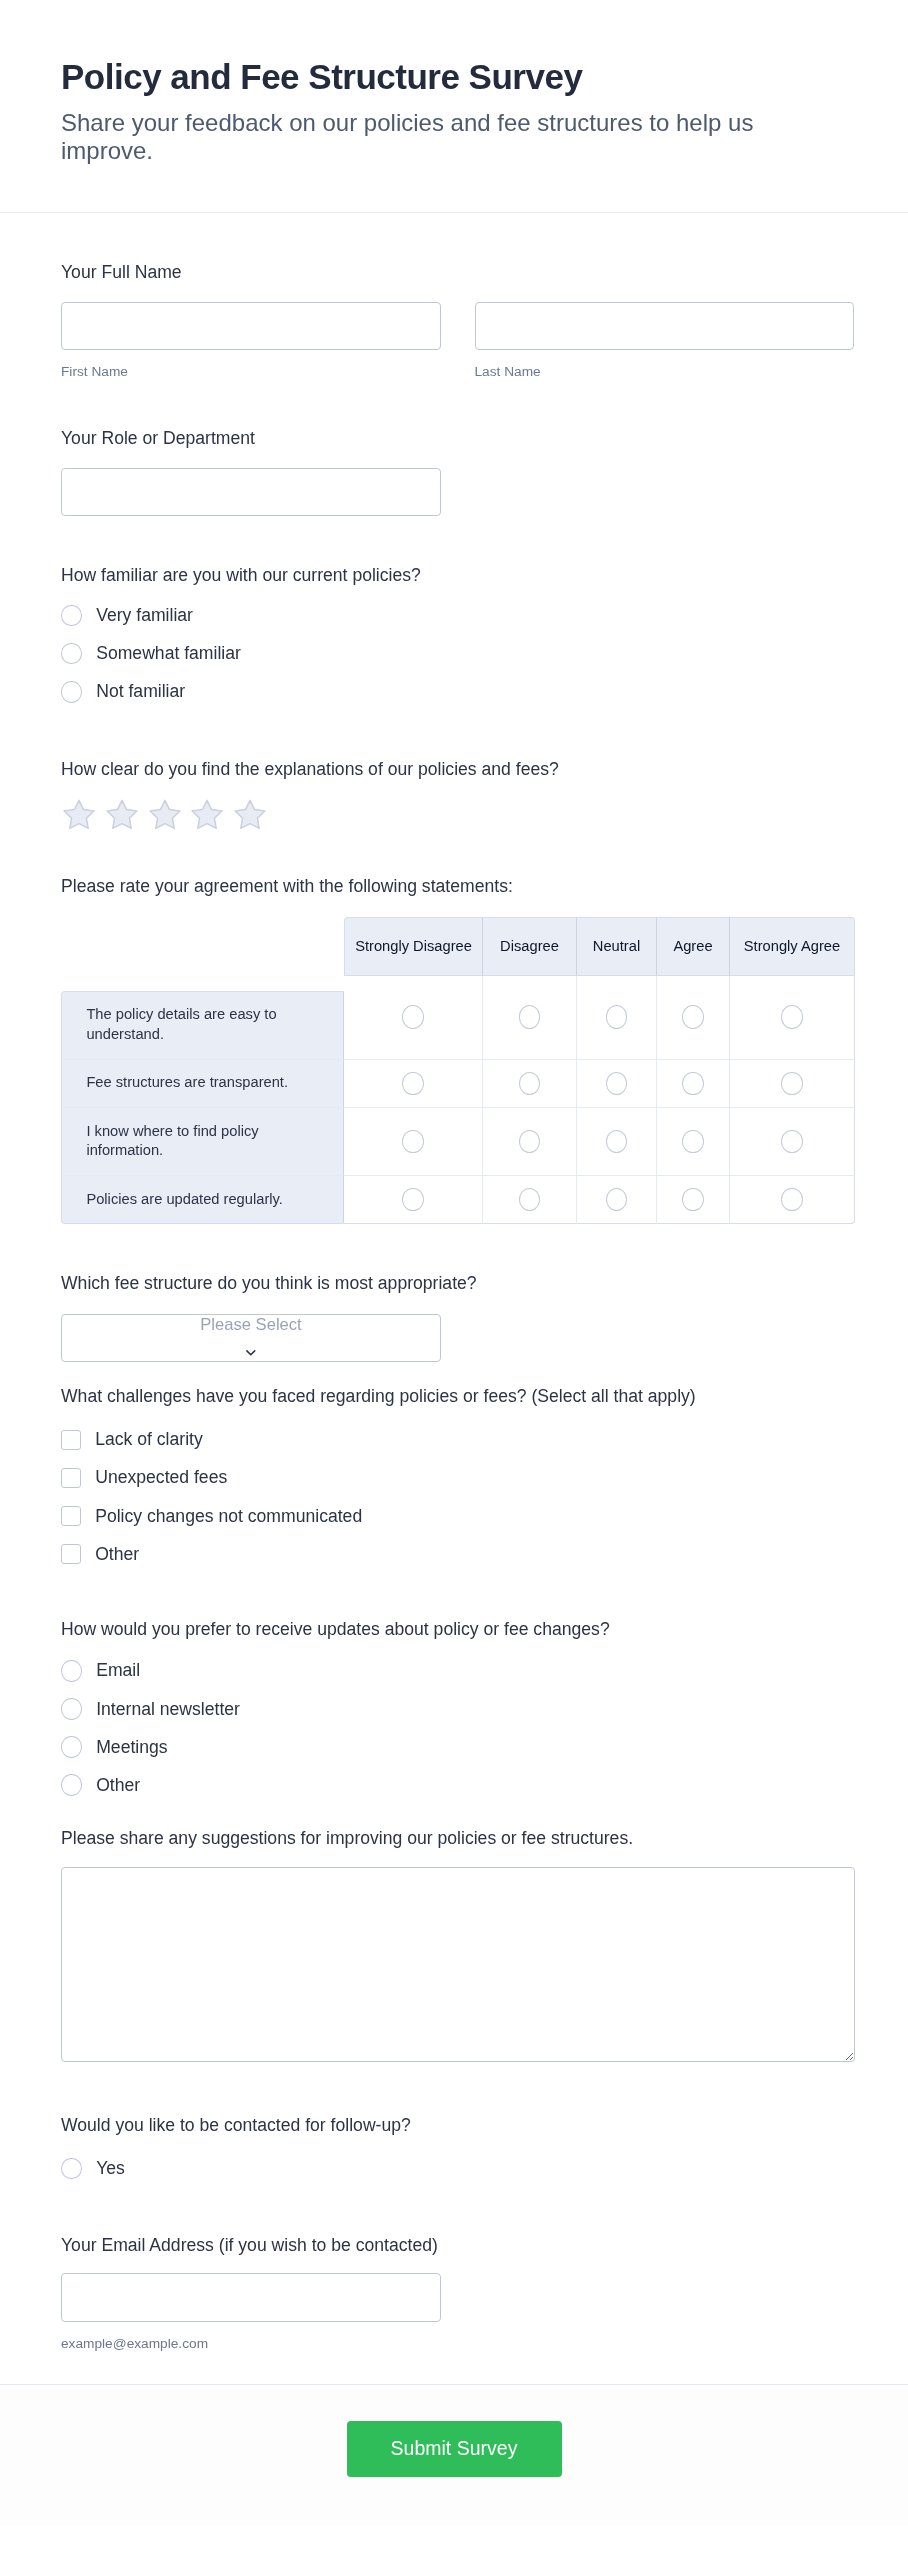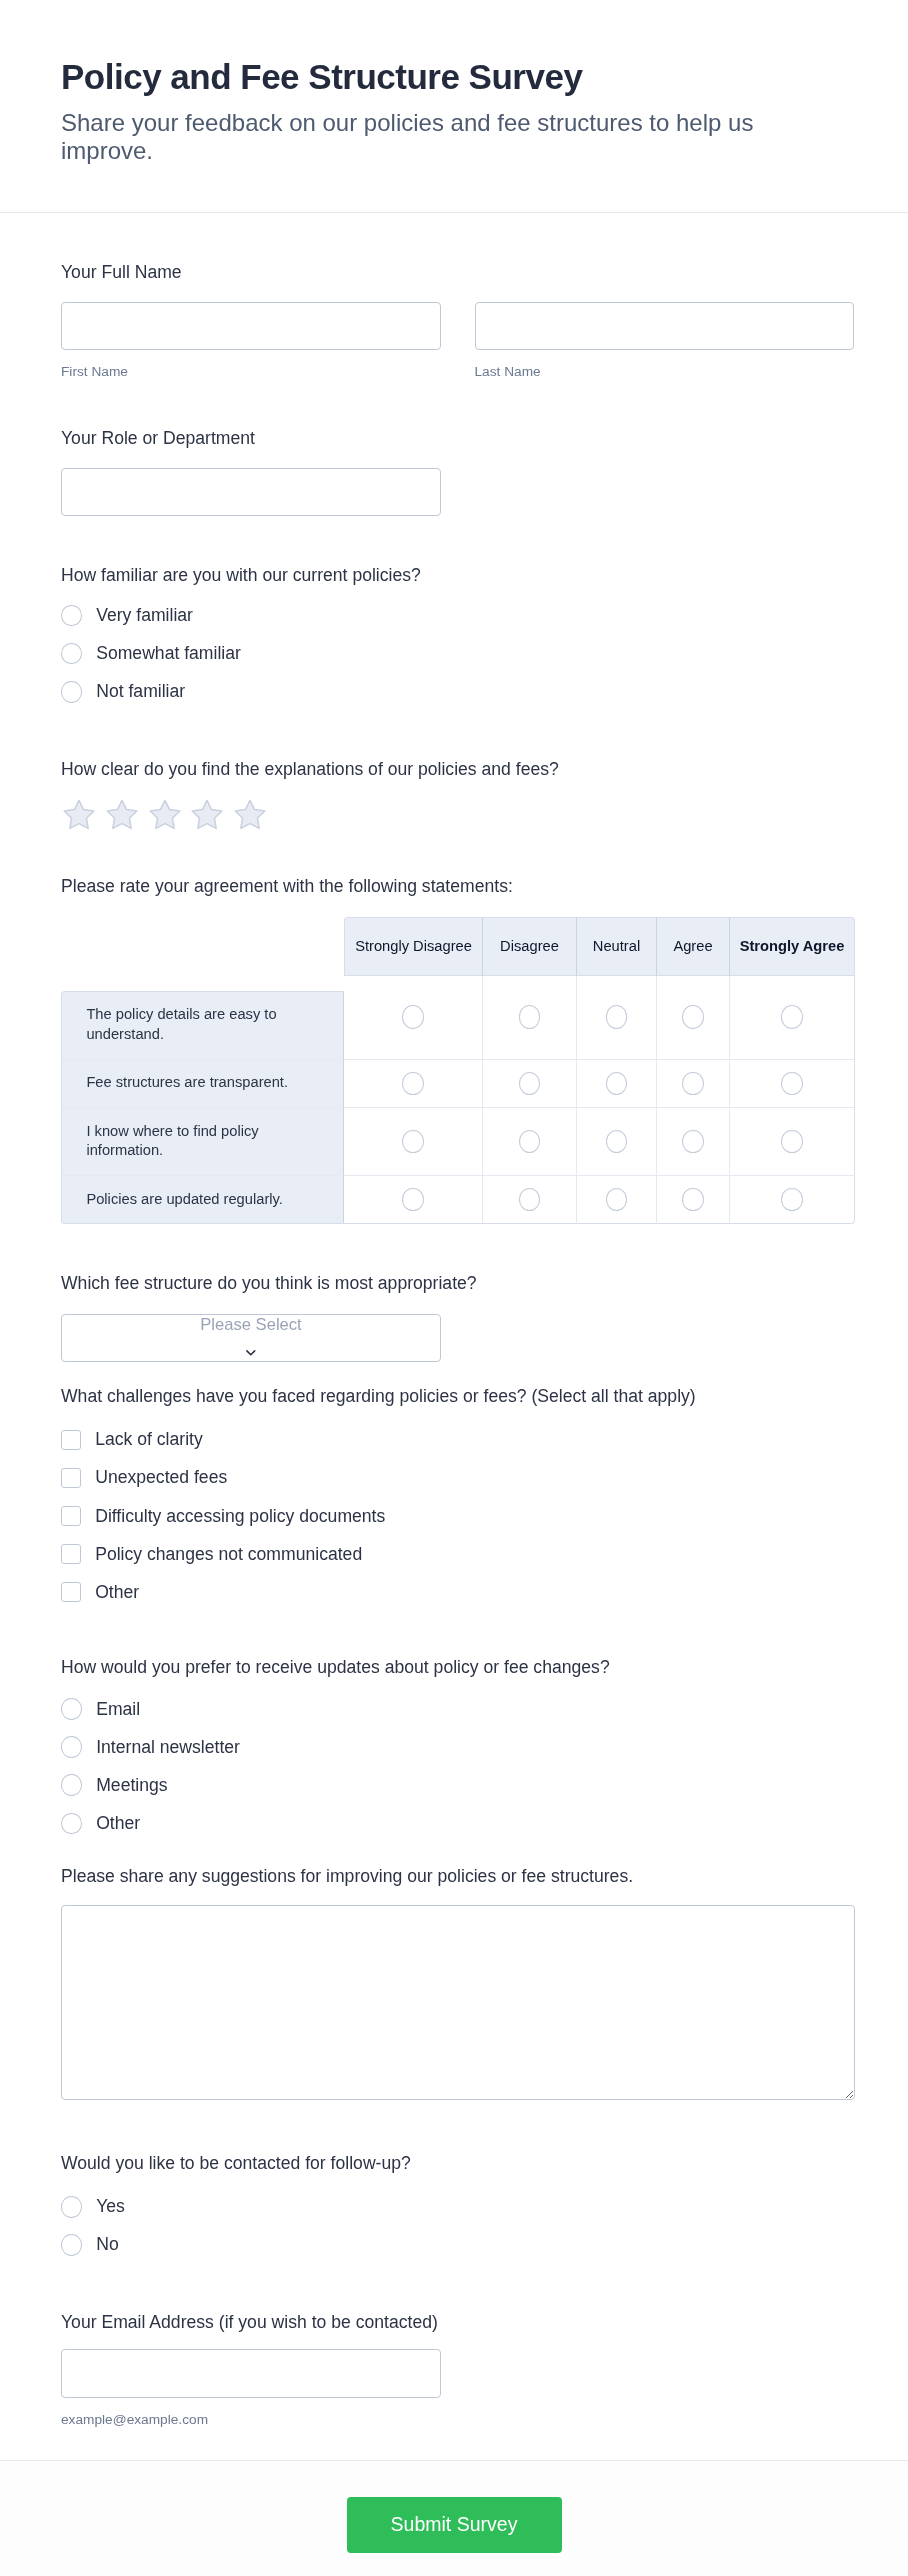--- a/index.html
+++ b/index.html
@@ -50,21 +50,21 @@
   .matrix{margin-top:19.5px;display:grid;grid-template-columns:283px 139px 94px 80px 73px 125px;}
   .m-cell{border-right:1px solid var(--matrix-inner);border-bottom:1px solid var(--matrix-inner);
           display:flex;align-items:center;justify-content:center;background:#fff;}
   .m-corner{background:#fff;border:none;}
   .m-head{
     background:var(--matrix-bg);min-height:59px;padding:7.8px 5.9px;
     font-size:14.7px;color:#0f172a;text-align:center;
     border-top:1px solid var(--matrix-border);border-right:1px solid #ccd3e1;border-bottom:1px solid var(--matrix-border);
   }
   .m-head.first{border-left:1px solid var(--matrix-border);border-top-left-radius:3.9px;}
-  .m-head.last{border-right:1px solid var(--matrix-border);border-top-right-radius:3.9px;font-weight:bold;}
+  .m-head.last{border-right:1px solid var(--matrix-border);border-top-right-radius:3.9px;}
   .m-rowlabel{
     background:var(--matrix-bg);justify-content:flex-start;text-align:left;
     font-size:14.7px;color:#2c3345;padding:13.7px 19.5px 13.7px 24.4px;line-height:1.35;
     border-left:1px solid var(--matrix-border);border-right:1px solid #ccd3e1;
   }
   .m-rowlabel.m-first{border-top:1px solid var(--matrix-border);border-top-left-radius:3.9px;margin-top:15px;}
   .m-cell.m-endcol{border-right:1px solid var(--matrix-border);}
   .m-radio{width:21.5px;height:23.4px;border-radius:50%;border:1px solid #c5ccda;background:#fff;cursor:pointer;
            appearance:none;-webkit-appearance:none;}
   
@@ -252,24 +252,20 @@
       <div class="opt">
         <input type="checkbox" class="checkbox" style="">
         <span class="opt-label">Lack of clarity</span>
       </div>
       <div class="opt">
         <input type="checkbox" class="checkbox" style="">
         <span class="opt-label">Unexpected fees</span>
       </div>
       <div class="opt">
         <input type="checkbox" class="checkbox" style="">
-        <span class="opt-label">Difficulty accessing policy documents</span>
-      </div>
-      <div class="opt">
-        <input type="checkbox" class="checkbox" style="">
         <span class="opt-label">Policy changes not communicated</span>
       </div>
       <div class="opt">
         <input type="checkbox" class="checkbox" style="">
         <span class="opt-label">Other</span>
       </div>
     </div>
   </div>
 
   <div class="q" style="margin-top:53px;">
@@ -298,24 +294,20 @@
     <div class="q-label">Please share any suggestions for improving our policies or fee structures.</div>
     <textarea class="textarea" style=""></textarea>
   </div>
 
   <div class="q">
     <div class="q-label">Would you like to be contacted for follow-up?</div>
     <div class="opt-list" style="margin-top:21.5px;">
       <div class="opt">
         <input type="radio" name="followup" class="radio" style="">
         <span class="opt-label">Yes</span>
-      </div>
-      <div class="opt">
-        <input type="radio" name="followup" class="radio" style="">
-        <span class="opt-label">No</span>
       </div>
     </div>
   </div>
 
   <div class="q" style="margin-top:55px;">
     <div class="q-label">Your Email Address (if you wish to be contacted)</div>
     <div class="field-row" style="margin-top:16.6px;">
       <input class="text-input" type="email" style="height: 49px;">
     </div>
     <div class="sublabel">example@example.com</div>

